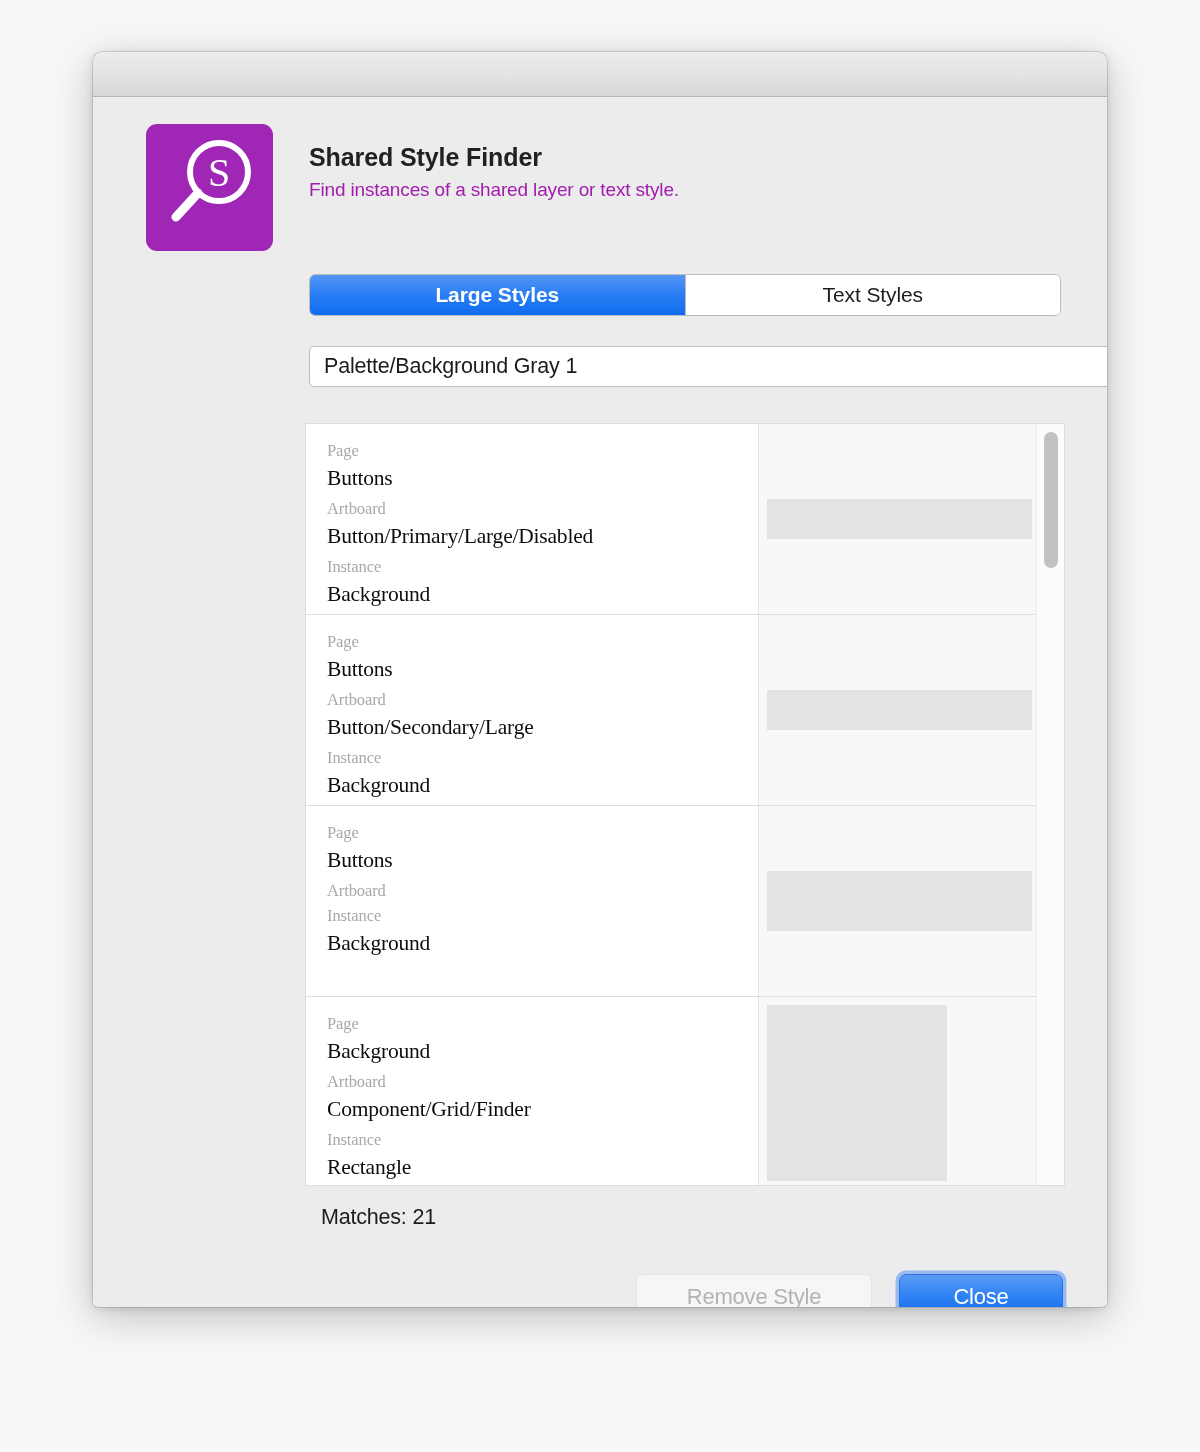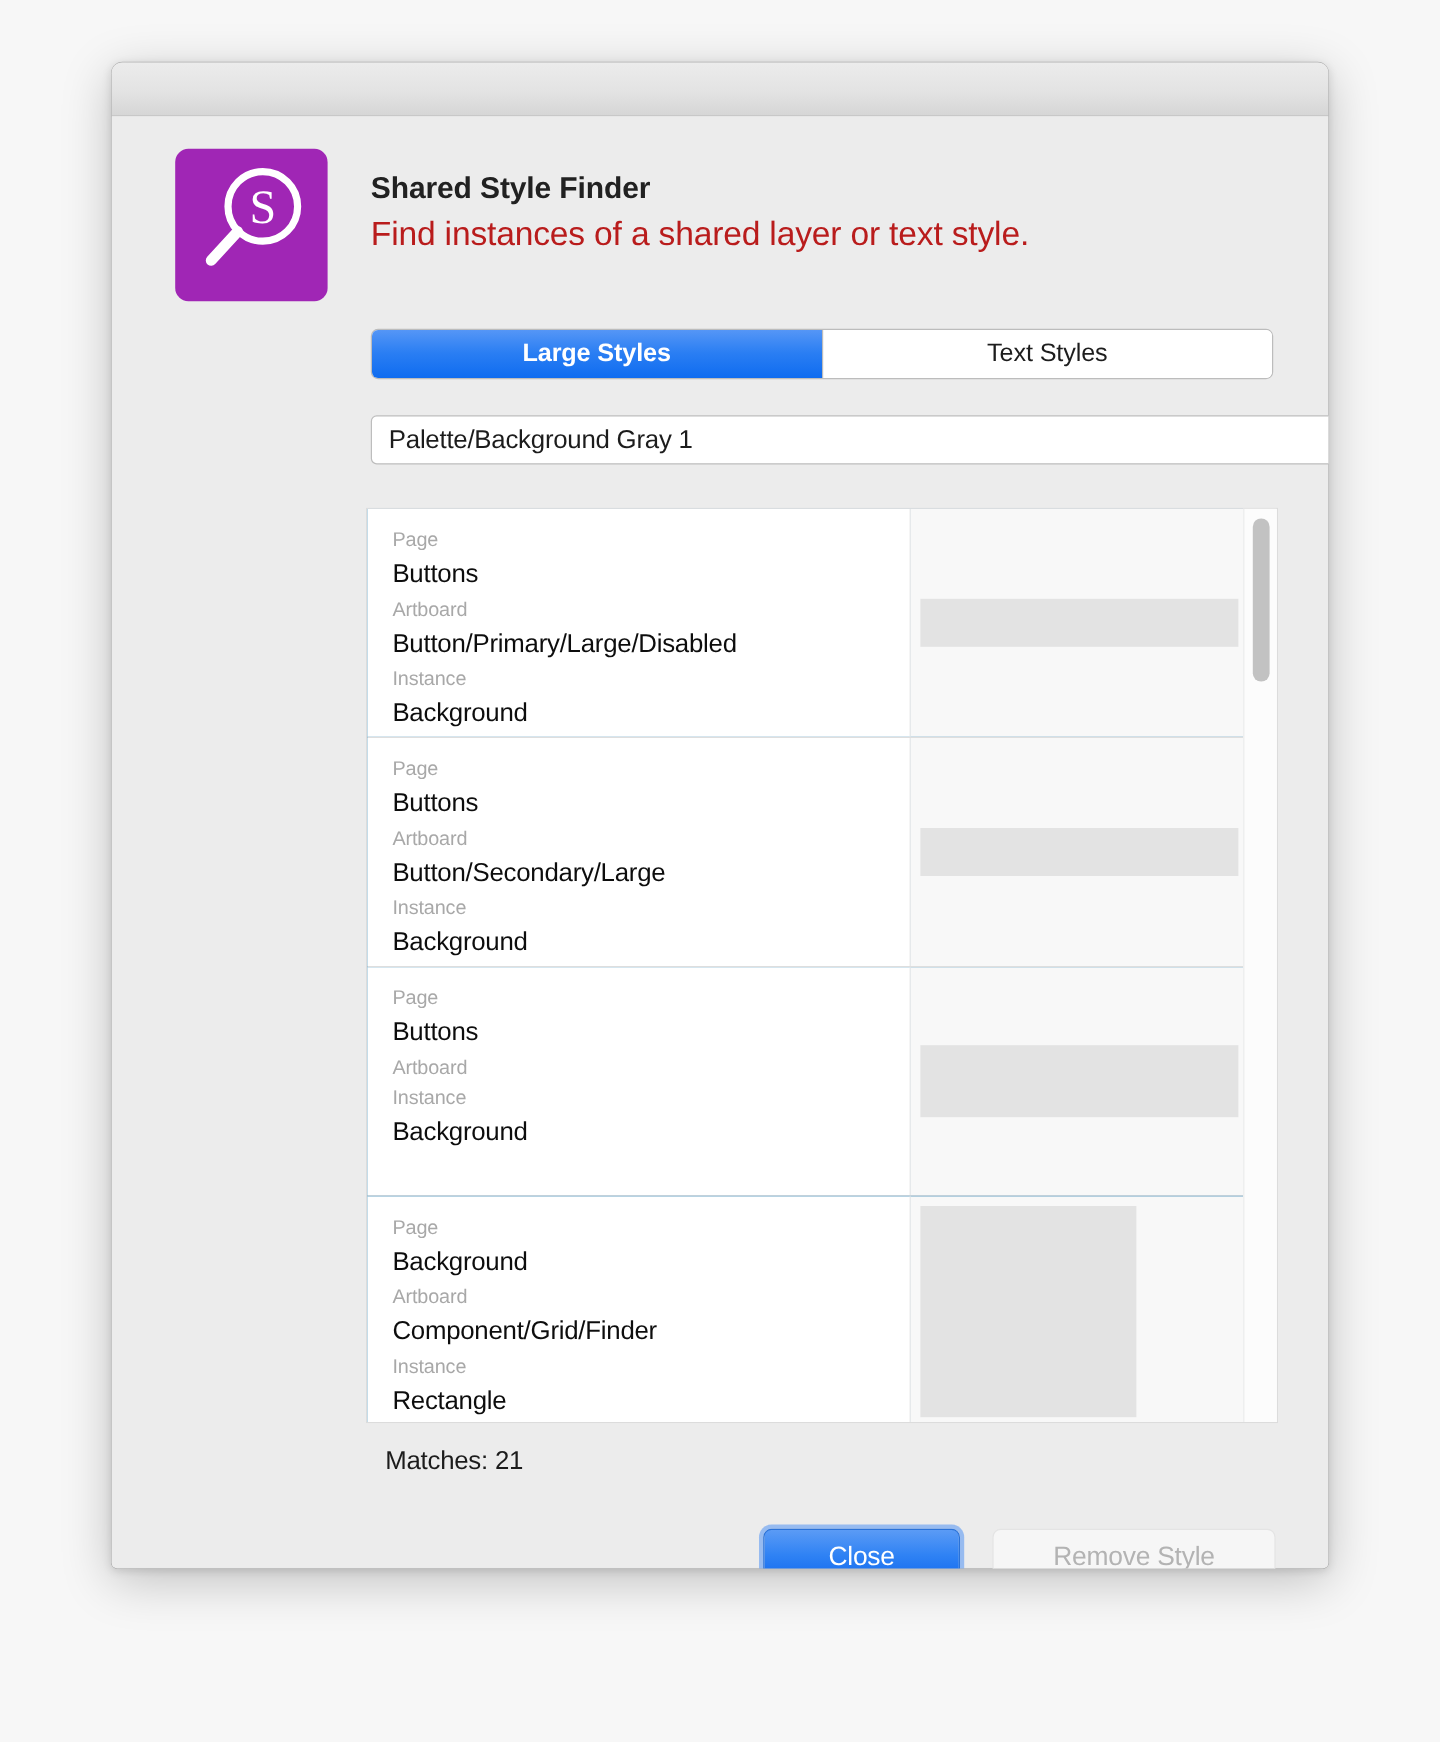--- a/index.html
+++ b/index.html
@@ -64,22 +64,22 @@
     font-weight: bold;
     color: #212121;
     letter-spacing: -0.1px;
     margin-top: 10px;
   }
 
   .subtitle {
     position: absolute;
     left: 216px;
     top: 82px;
-    font-size: 28px;
-    color: #b91c1c;
+    font-size: 19px;
+    color: #a21caf;
     letter-spacing: -0.15px;
   }
 
   
   .segmented {
     position: absolute;
     left: 216px;
     top: 177px;
     width: 752px;
     height: 42px;
@@ -155,21 +155,22 @@
   }
   .list {
     flex: 1 1 auto;
     height: 100%;
     overflow: hidden;
   }
   .row {
     display: flex;
     height: 191px;
     border-bottom: 1px solid #dedede;
-    background: #0369a1;
+    background: #22c55e;
+    font-family: Liberation Serif, serif;
   }
   .row:last-child { border-bottom: none; }
 
   .row-text {
     width: 453px;
     flex: 0 0 453px;
     padding: 14px 0 0 21px;
     background: #ffffff;
     border-right: 1px solid #e6e6e6;
   }
@@ -348,18 +349,18 @@
           </div>
         </div>
       <div class="scrollbar">
         <div class="scroll-thumb"></div>
       </div>
     </div>
 
     <div class="matches">Matches: 21</div>
 
     <div class="footer-buttons">
+      <div class="btn btn-secondary">Remove Style</div>
       <div class="btn btn-primary">Close</div>
-      <div class="btn btn-secondary">Remove Style</div>
     </div>
 
   </div>
 </div>
 
 </body></html>

